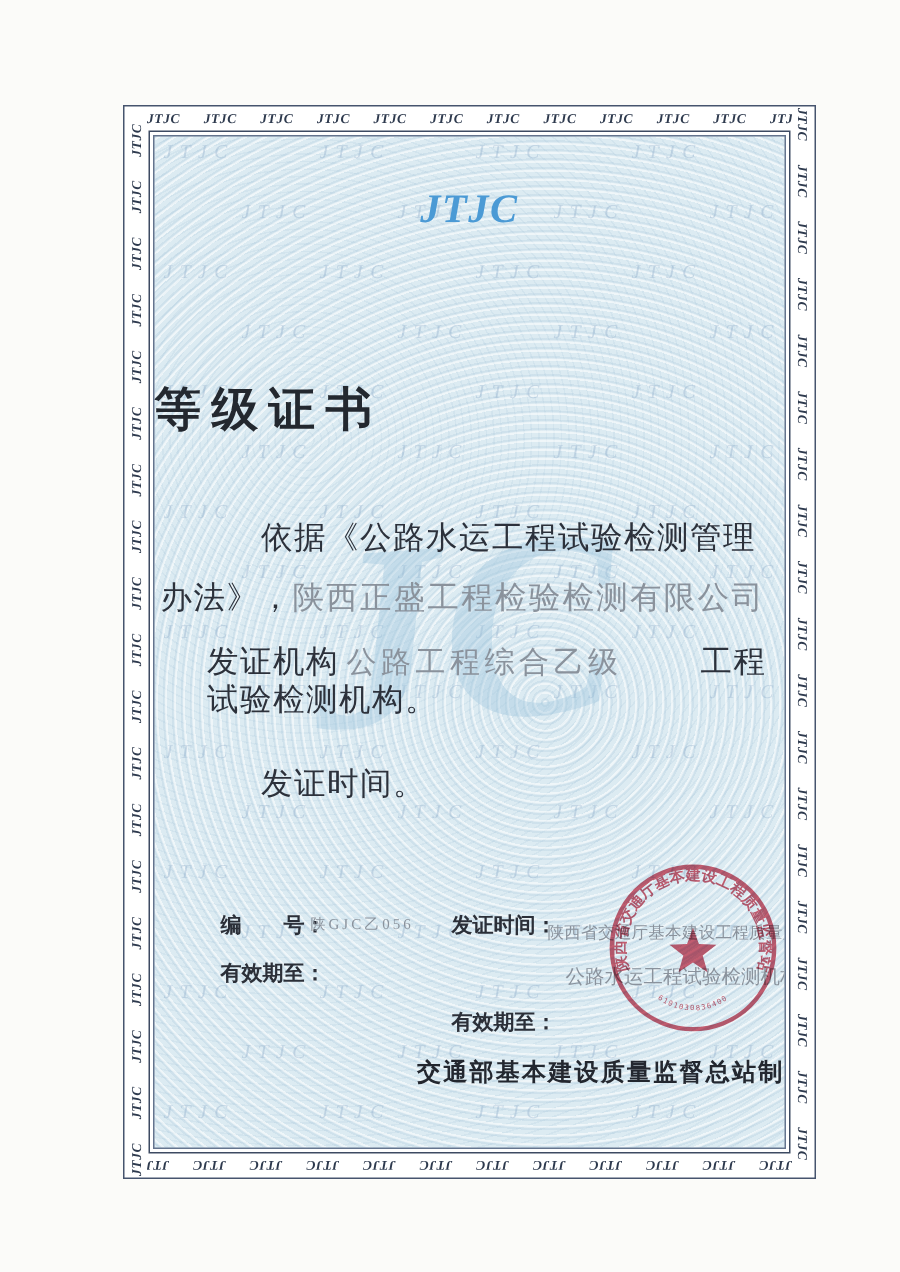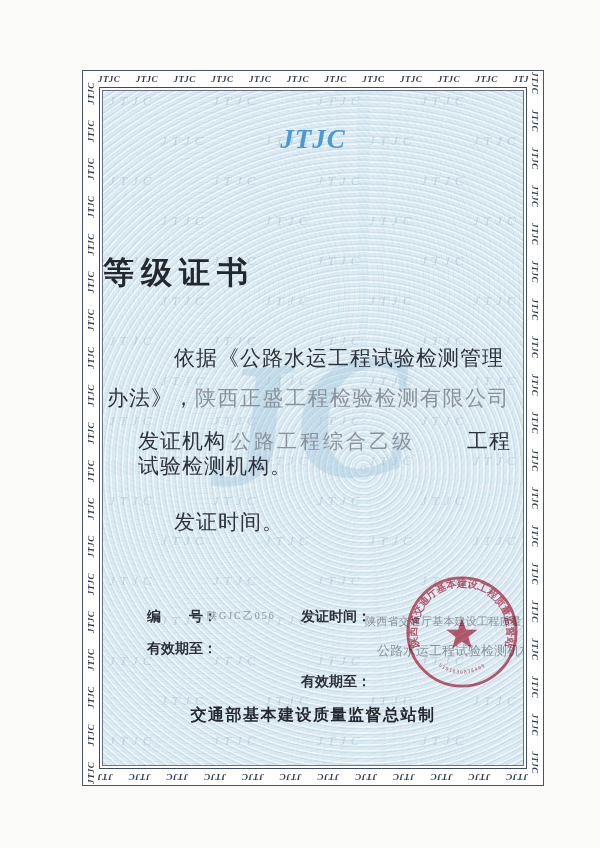--- a/index.html
+++ b/index.html
@@ -74,21 +74,21 @@
   .fvalue{position:absolute;color:#8a929c;white-space:nowrap;}
   .v-number{left:104px;top:518px;font-size:10px;letter-spacing:2px;}
   .v-issuer{left:262px;top:523px;font-size:11px;letter-spacing:.2px;}
   .v-issue-date{left:99px;top:551px;font-size:13px;}
   .v-valid{left:274px;top:551px;font-size:13px;}
   .lab-number{left:44px;top:517px;}
   .lab-issuer{left:198px;top:517px;}
   .lab-issue-date{left:44px;top:549px;}
   .lab-valid{left:198px;top:582px;text-align:right;}
   .footer{
-    position:absolute;top:614px;left:0;width:100%;text-align:center;
+    position:absolute;top:614px;left:0;width:100%;text-align:right;
     font-weight:bold;font-size:16px;letter-spacing:1.5px;color:#23272f;
   }
   .seal{
     position:absolute;left:301px;top:483px;width:116px;height:116px;
     mix-blend-mode:multiply;opacity:.88;
   }
   .seal text{fill:#c8495e;}
   .seal .ring-text{font-size:10.5px;font-weight:bold;font-family:"DejaVu Sans",sans-serif;}
   .seal .serial-text{font-size:5px;font-family:"DejaVu Sans Mono",monospace;letter-spacing:1px;}
 </style>

